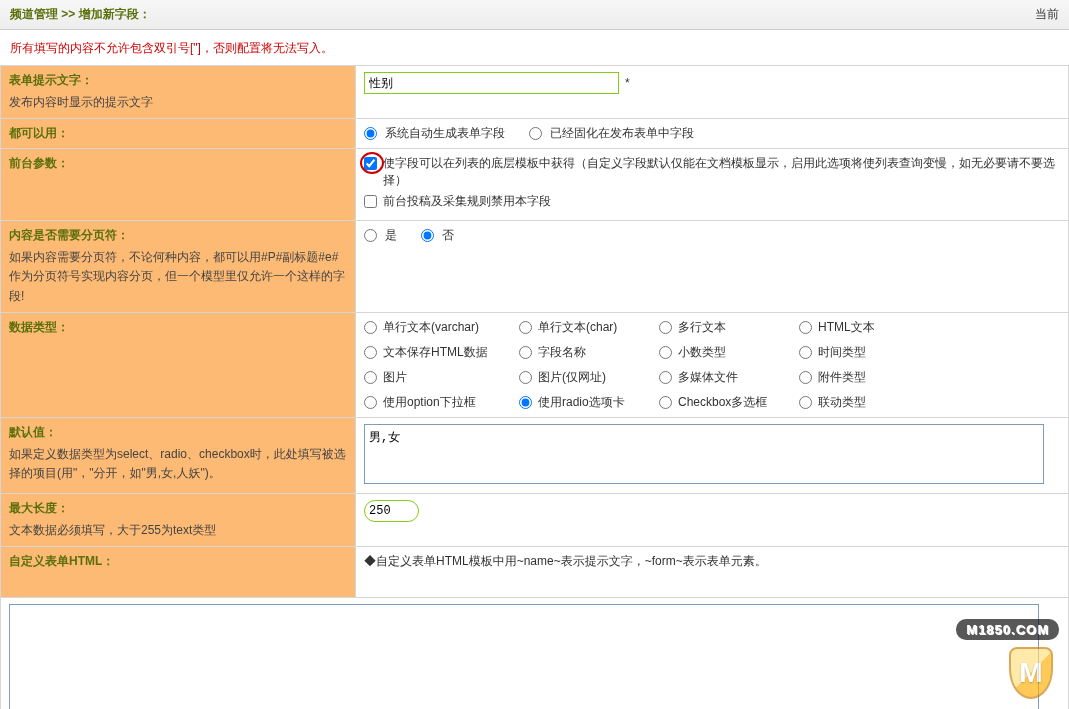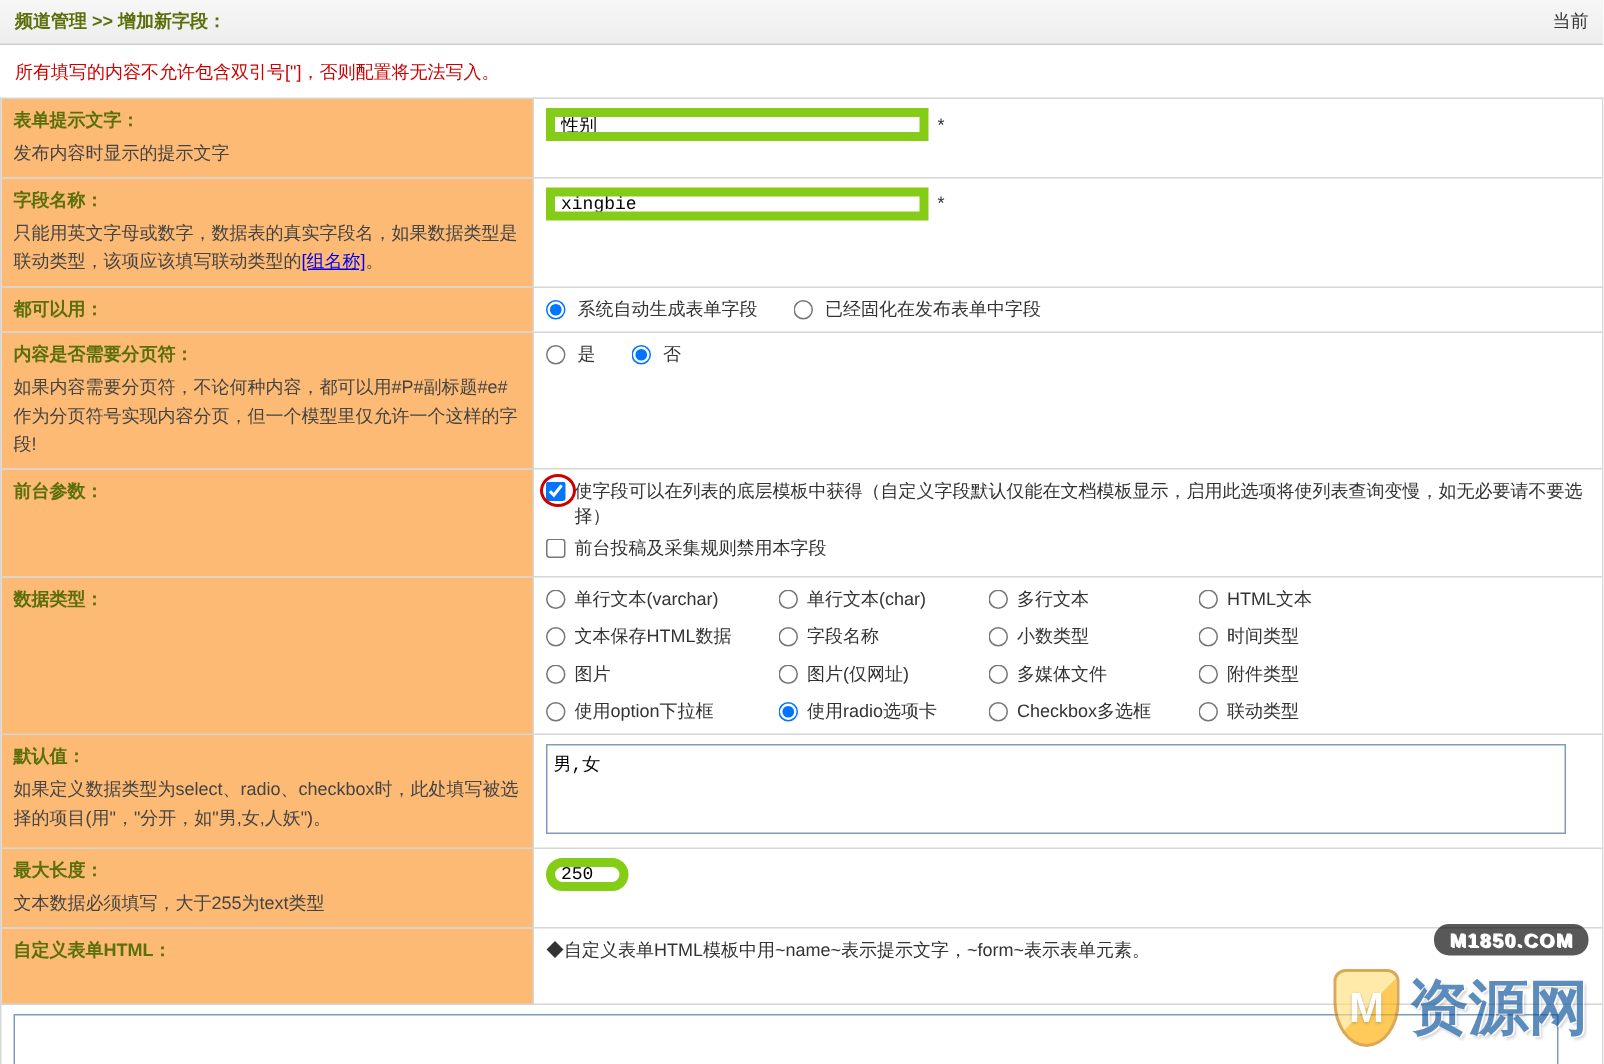--- a/index.html
+++ b/index.html
@@ -27,21 +27,21 @@
   }
   td.label {
     width: 355px;
     background: #fdba74;
   }
   td.label .lbl-title { color: #5b6f0b; font-weight: bold; }
   td.label .lbl-desc { color: #444; margin-top: 4px; line-height: 1.6; }
   td.value { background: #fff; }
   .u { text-decoration: underline; }
   input.txt {
-    border: 6px solid #84cc16;
+    border: 1px solid #84cc16;
     height: 22px;
     padding: 2px 4px;
     font-family: "Courier New", monospace;
     font-size: 12px;
     width: 255px;
   }
   .asterisk { margin-left: 6px; }
   .radio-row { display: flex; align-items: center; flex-wrap: wrap; gap: 4px; }
   .radio-row label, .chk-row label { margin-right: 20px; margin-left: 4px; }
   .chk-row { display: flex; align-items: flex-start; margin-bottom: 4px; }
@@ -118,79 +118,68 @@
       <tr>
     <td class="label">
       <div class="lbl-title">表单提示文字：</div>
       <div class="lbl-desc">发布内容时显示的提示文字</div>
     </td>
     <td class="value">
       <input class="txt" type="text" value="性别" style=""><span class="asterisk">*</span>
     </td>
   </tr>
 
-  <tr>
-    <td class="label">
-      <div class="lbl-title">字段名称：</div>
-      <div class="lbl-desc">
-        <span>只能用英文字母或数字，数据表的真实字段名，如果数据类型是联动类型，该项应该填写联动类型的</span><a href="#" class="u">[组名称]</a><span>。</span>
-      </div>
-    </td>
-    <td class="value">
-      <input class="txt" type="text" value="xingbie" style=""><span class="asterisk">*</span>
-    </td>
-  </tr>
 
   <tr>
     <td class="label">
       <div class="lbl-title">都可以用：</div>
     </td>
     <td class="value">
       <div class="radio-row">
         <input type="radio" name="ftype" checked="" style="">
             <label>系统自动生成表单字段</label>
         <input type="radio" name="ftype" style="">
             <label>已经固化在发布表单中字段</label>
       </div>
     </td>
   </tr>
 
   <tr>
     <td class="label">
+      <div class="lbl-title">前台参数：</div>
+    </td>
+    <td class="value">
+      <div class="chk-row">
+        <span class="cb-highlight"><input type="checkbox" checked="" style=""></span>
+        <span>使字段可以在列表的底层模板中获得（自定义字段默认仅能在文档模板显示，启用此选项将使列表查询变慢，如无必要请不要选择）</span>
+      </div>
+      <div class="chk-row">
+        <input type="checkbox" style="">
+        <span>前台投稿及采集规则禁用本字段</span>
+      </div>
+    </td>
+  </tr>
+
+  <tr>
+    <td class="label">
       <div class="lbl-title">内容是否需要分页符：</div>
       <div class="lbl-desc">如果内容需要分页符，不论何种内容，都可以用#P#副标题#e#作为分页符号实现内容分页，但一个模型里仅允许一个这样的字段!</div>
     </td>
     <td class="value">
       <div class="radio-row">
         <input type="radio" name="paging" style="">
             <label>是</label>
         <input type="radio" name="paging" checked="" style="">
             <label>否</label>
       </div>
     </td>
   </tr>
 
   <tr>
     <td class="label">
-      <div class="lbl-title">前台参数：</div>
-    </td>
-    <td class="value">
-      <div class="chk-row">
-        <span class="cb-highlight"><input type="checkbox" checked="" style=""></span>
-        <span>使字段可以在列表的底层模板中获得（自定义字段默认仅能在文档模板显示，启用此选项将使列表查询变慢，如无必要请不要选择）</span>
-      </div>
-      <div class="chk-row">
-        <input type="checkbox" style="">
-        <span>前台投稿及采集规则禁用本字段</span>
-      </div>
-    </td>
-  </tr>
-
-  <tr>
-    <td class="label">
       <div class="lbl-title">数据类型：</div>
     </td>
     <td class="value">
       <div class="dtype-grid">
         <div class="cell">
               <input type="radio" name="dtype" style="">
               <span>单行文本(varchar)</span>
             </div>
         <div class="cell">
               <input type="radio" name="dtype" style="">
@@ -289,14 +278,13 @@
       <textarea class="big" style="width: 1030px; height: 130px;"></textarea>
     </td>
   </tr>
 
 </tbody>
   </table>
 
 <div class="watermark">
   <span class="pill">M1850.COM</span>
   <span class="shield">M</span>
-  <span>资源网</span>
 </div>
 
 </body></html>

